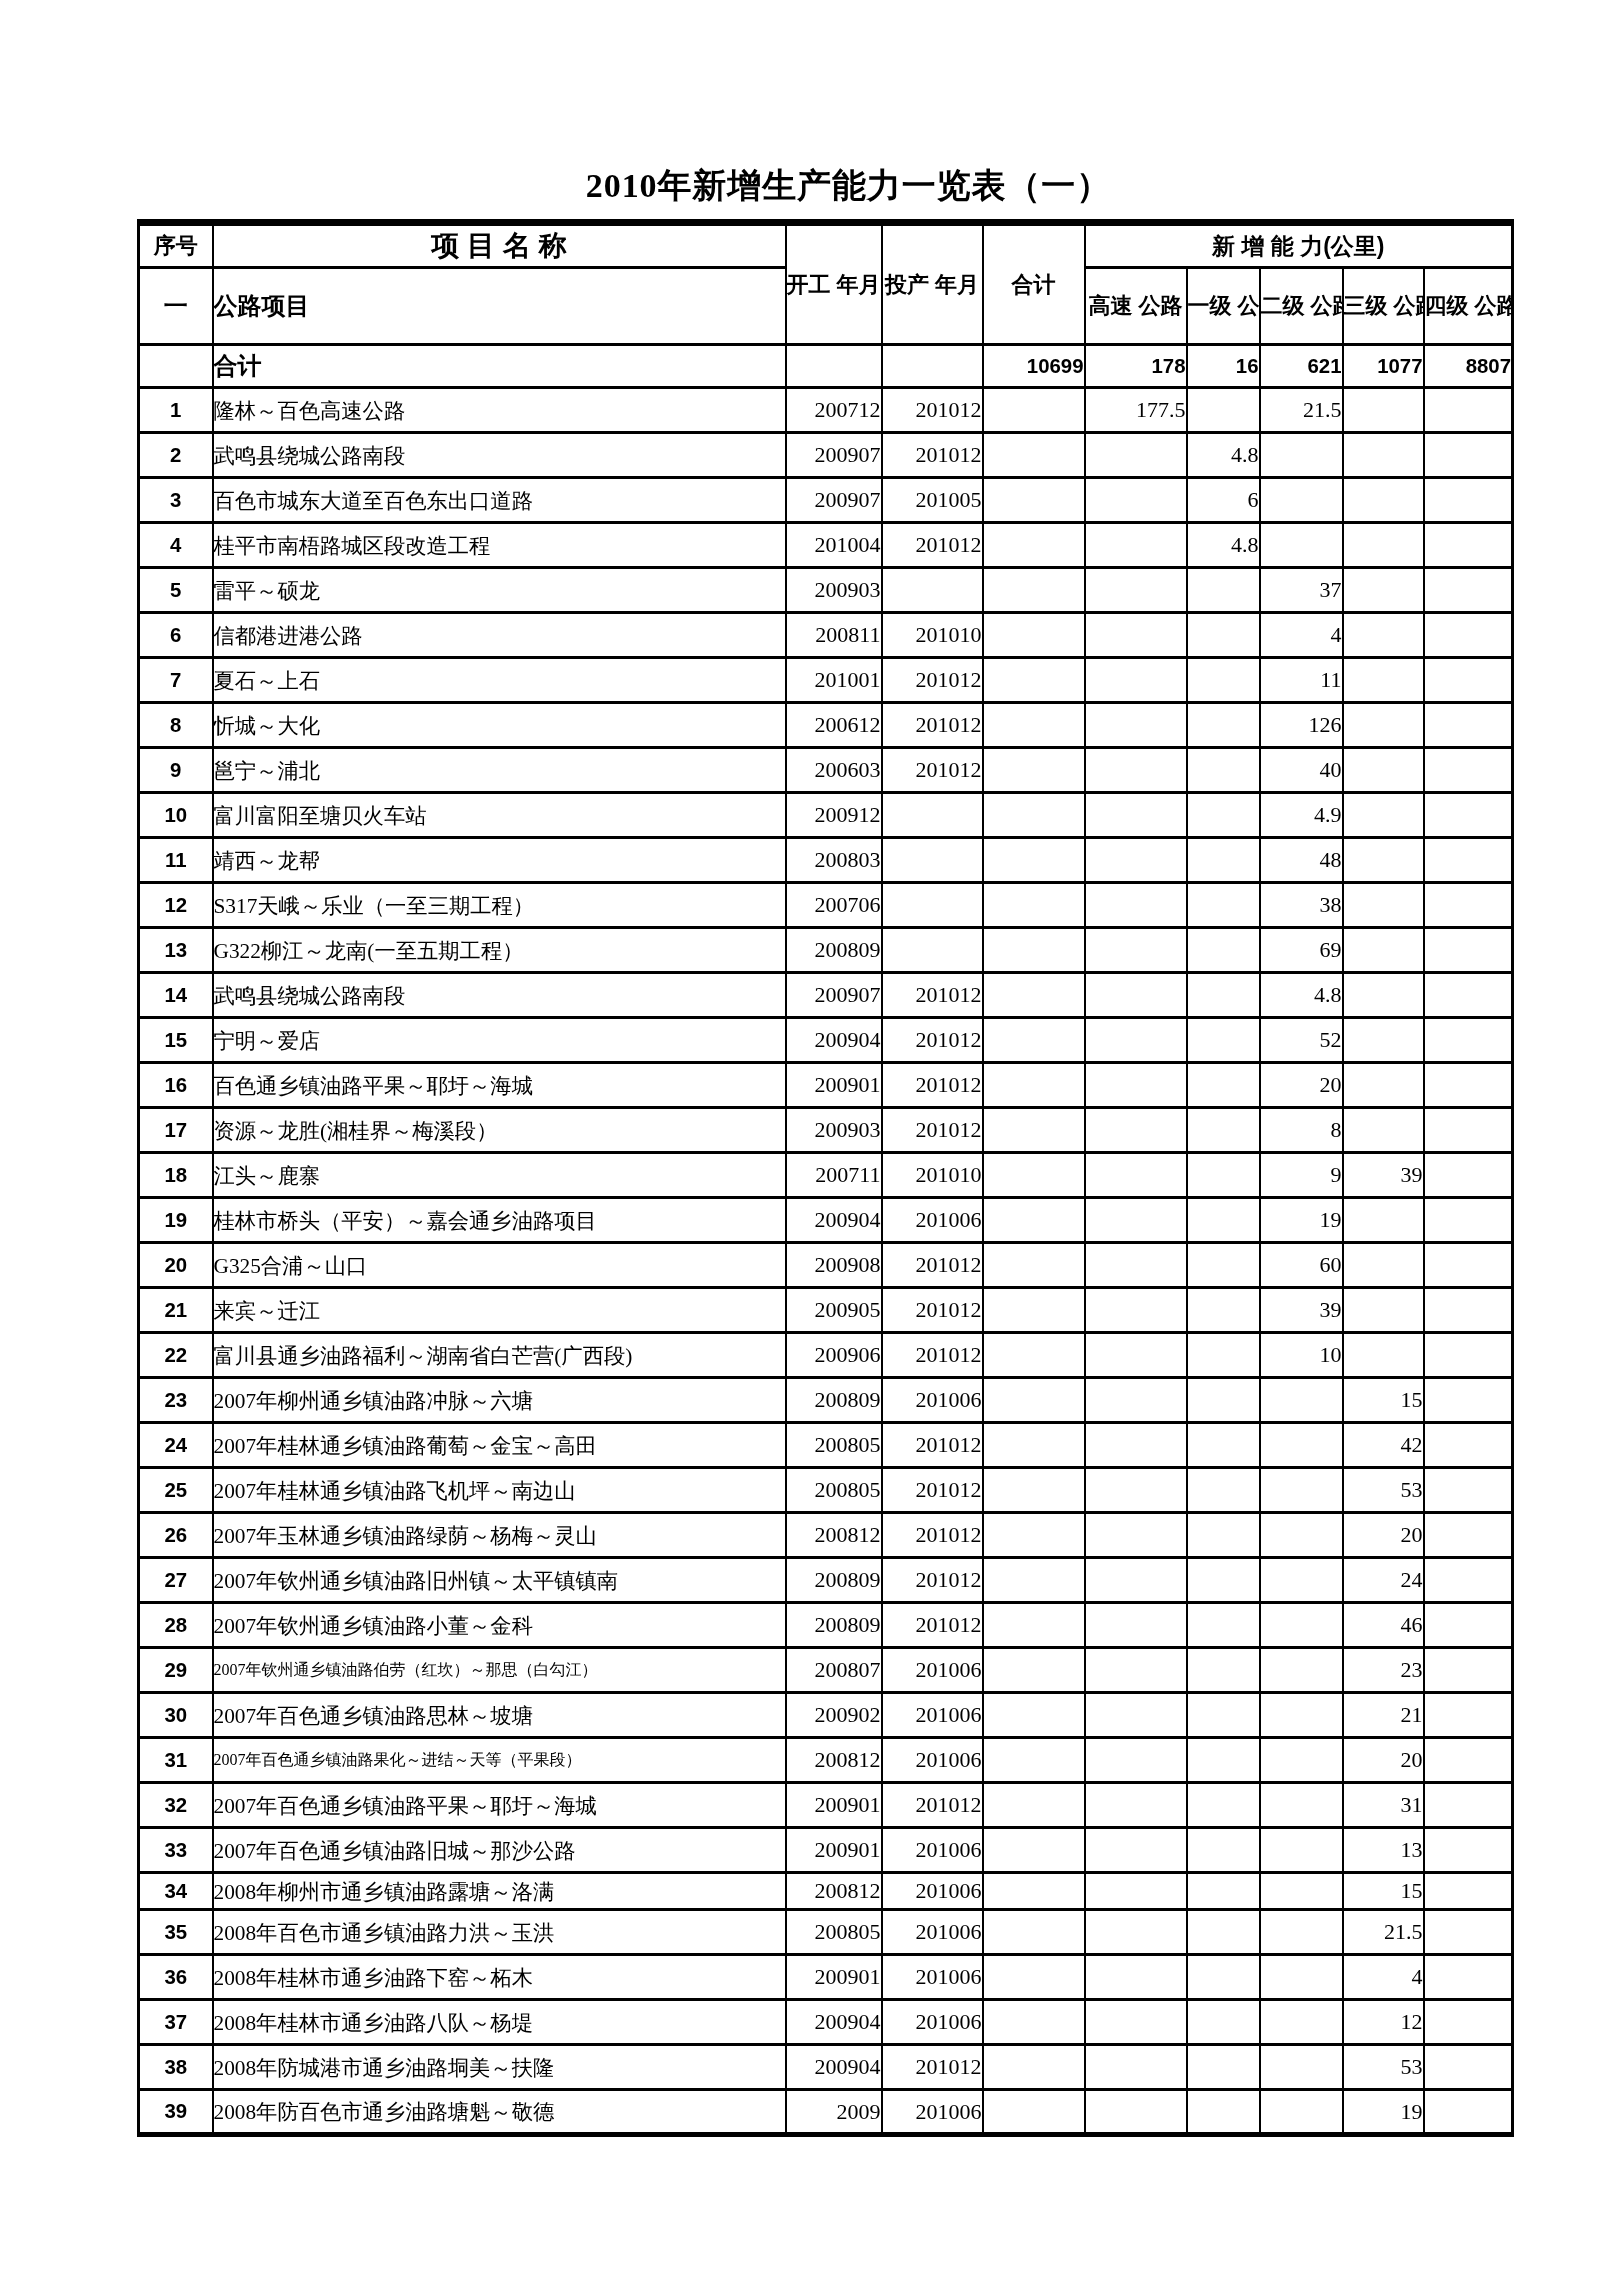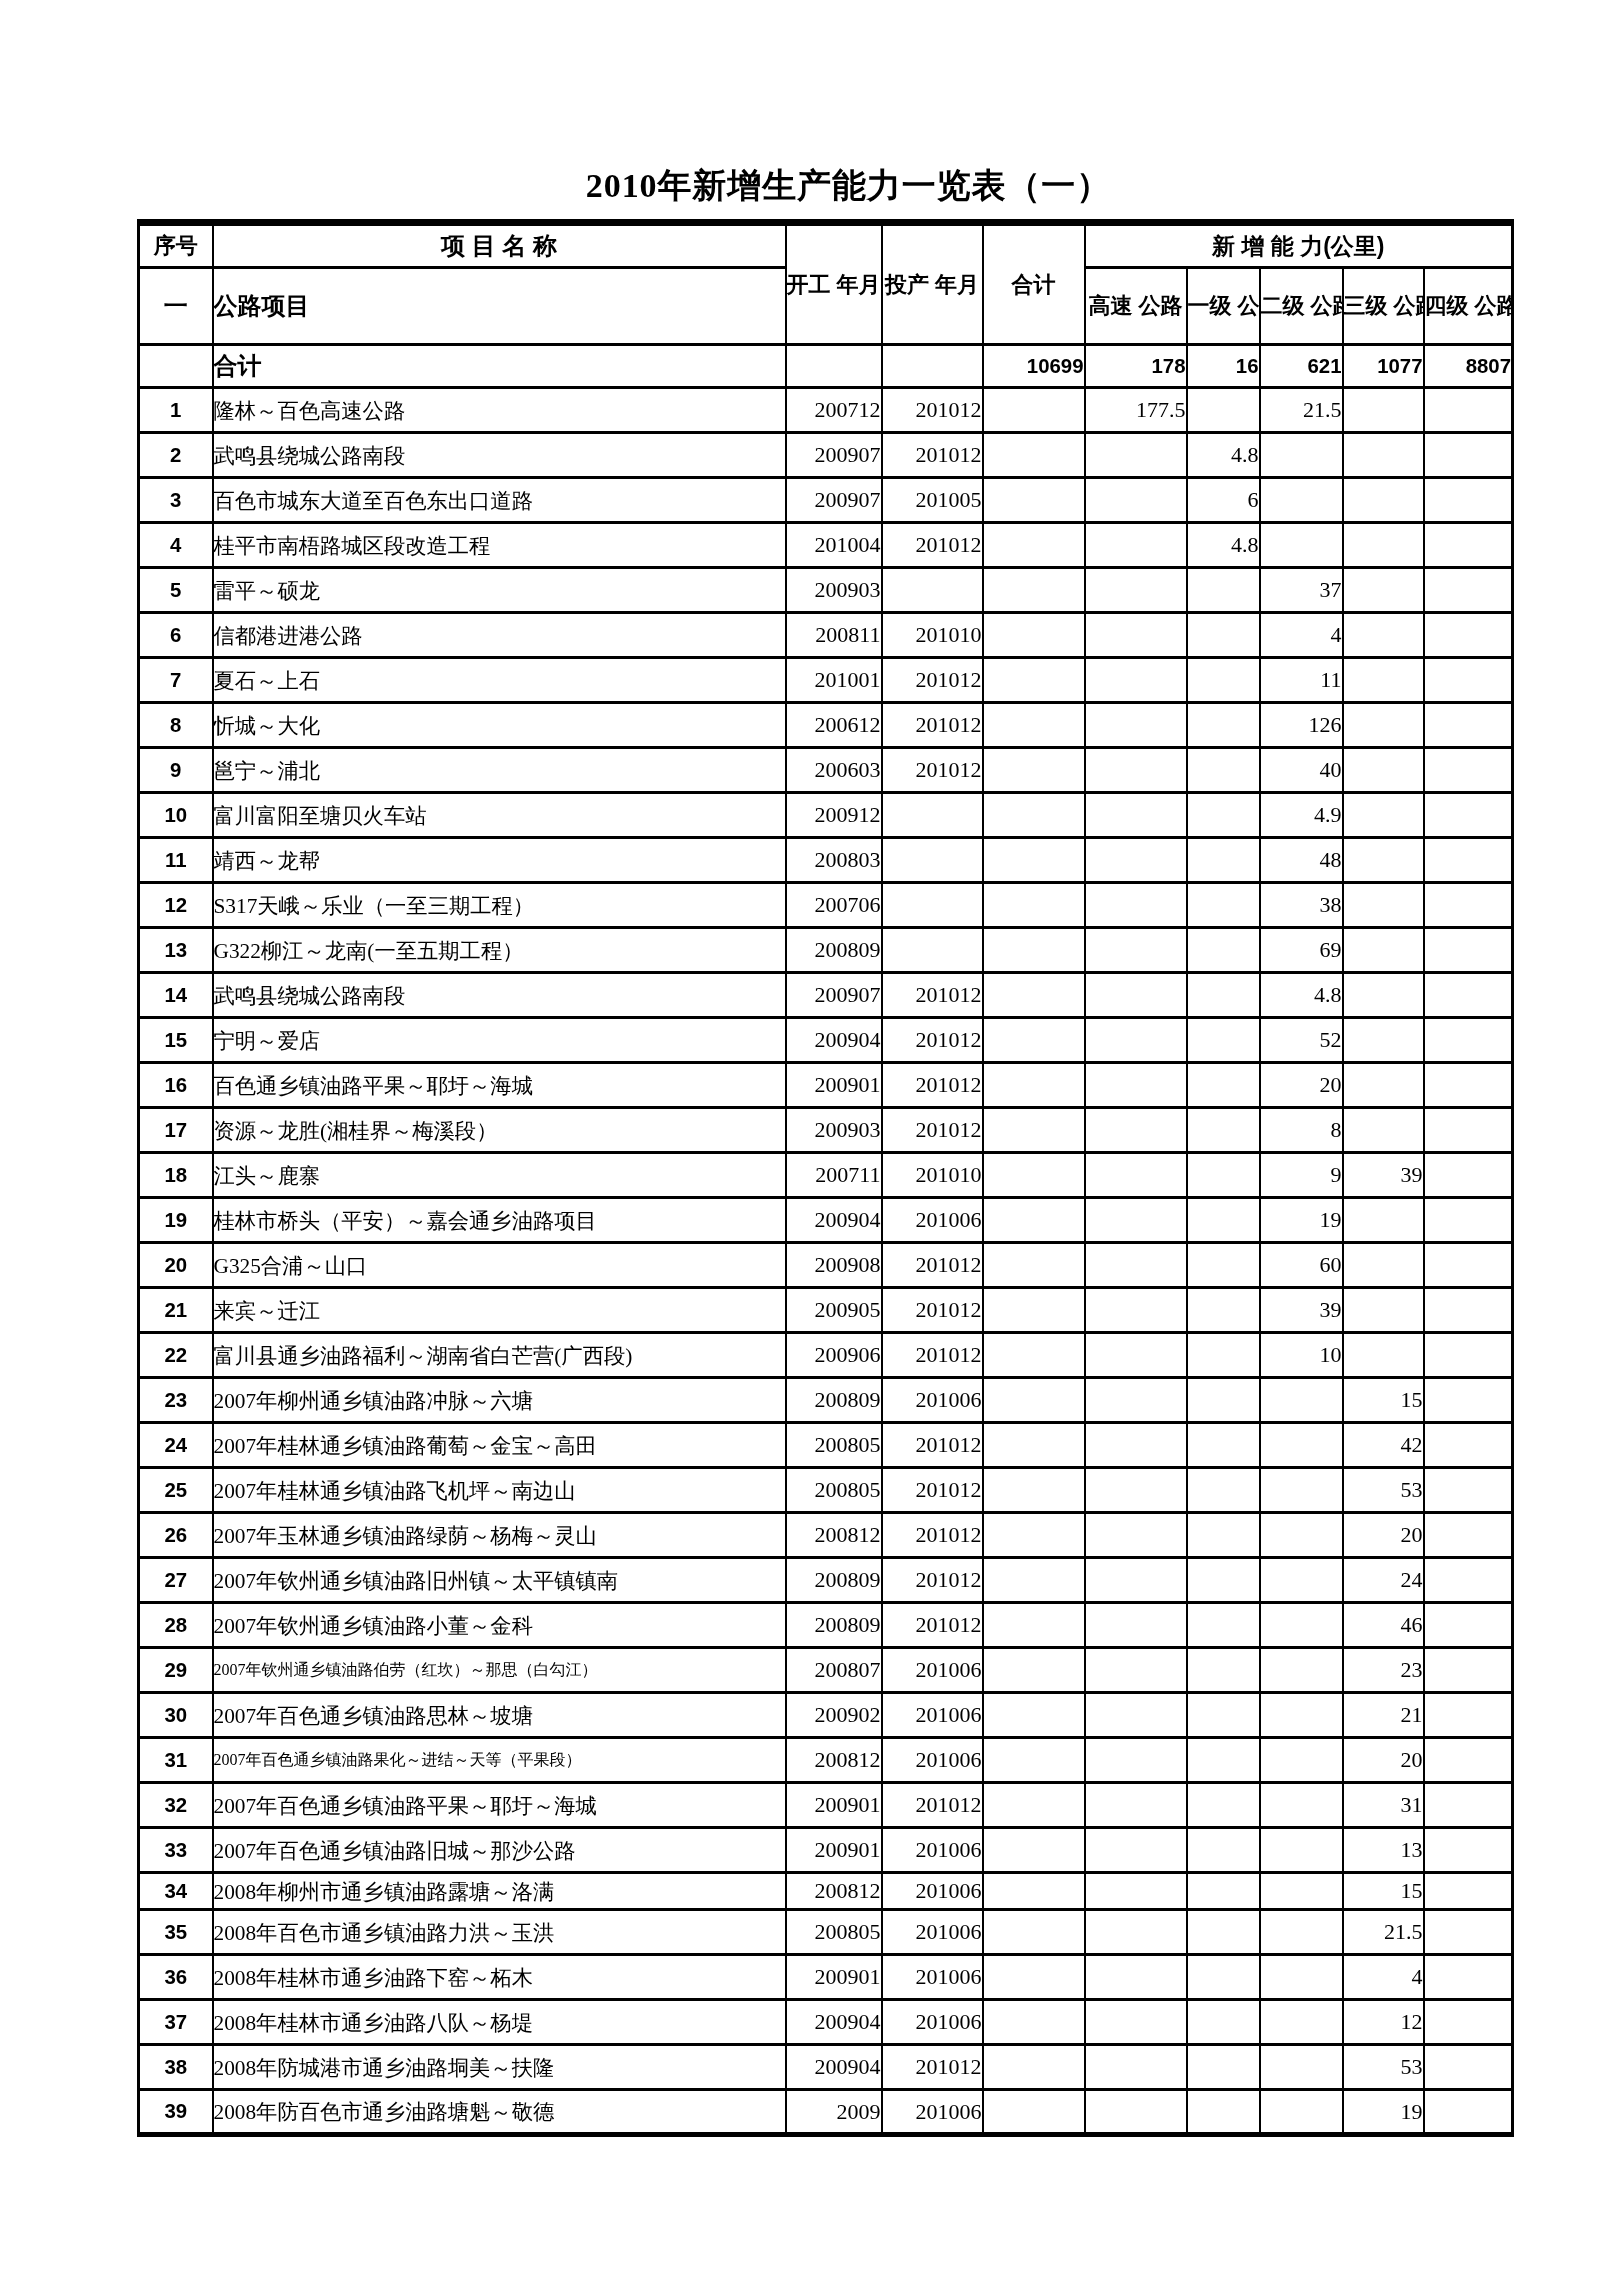--- a/index.html
+++ b/index.html
@@ -19,21 +19,21 @@
     border-top:7.4px solid #000;border-bottom:5.6px solid #000;
     border-left:3.7px solid #000;border-right:3.7px solid #000;border-radius:19px;
   }
   table.cap td, table.cap th{
     border-left:2.8px solid #000;border-right:2.8px solid #000;
     border-top:3.7px solid #000;border-bottom:3.7px solid #000;
     padding:0;overflow:hidden;white-space:nowrap;vertical-align:middle;
   }
   th{font-weight:bold;font-family:"Liberation Sans","DejaVu Sans",sans-serif;}
   .h-seq{font-size:22px;text-align:center;}
-  .h-project{font-size:24px;text-align:center;}
+  .h-project{font-size:28px;text-align:center;}
   .h-two{font-size:22px;text-align:center;white-space:pre-line;line-height:1.25;}
   .h-group{font-size:23px;text-align:center;margin-left:48px;}
   .h-section-seq{font-size:24px;text-align:center;}
   .h-section-name{font-size:24px;text-align:left;padding-left:7.4px;}
   .t-label{font-size:24px;text-align:left;padding-left:7.4px;
     font-weight:bold;font-family:"Liberation Sans","DejaVu Sans",sans-serif;}
   .t-num{font-size:20.4px;text-align:right;padding-right:11px;
     font-weight:bold;font-family:"Liberation Sans","DejaVu Sans",sans-serif;}
   .c-seq{font-size:20.4px;text-align:center;
     font-weight:bold;font-family:"Liberation Sans","DejaVu Sans",sans-serif;}

